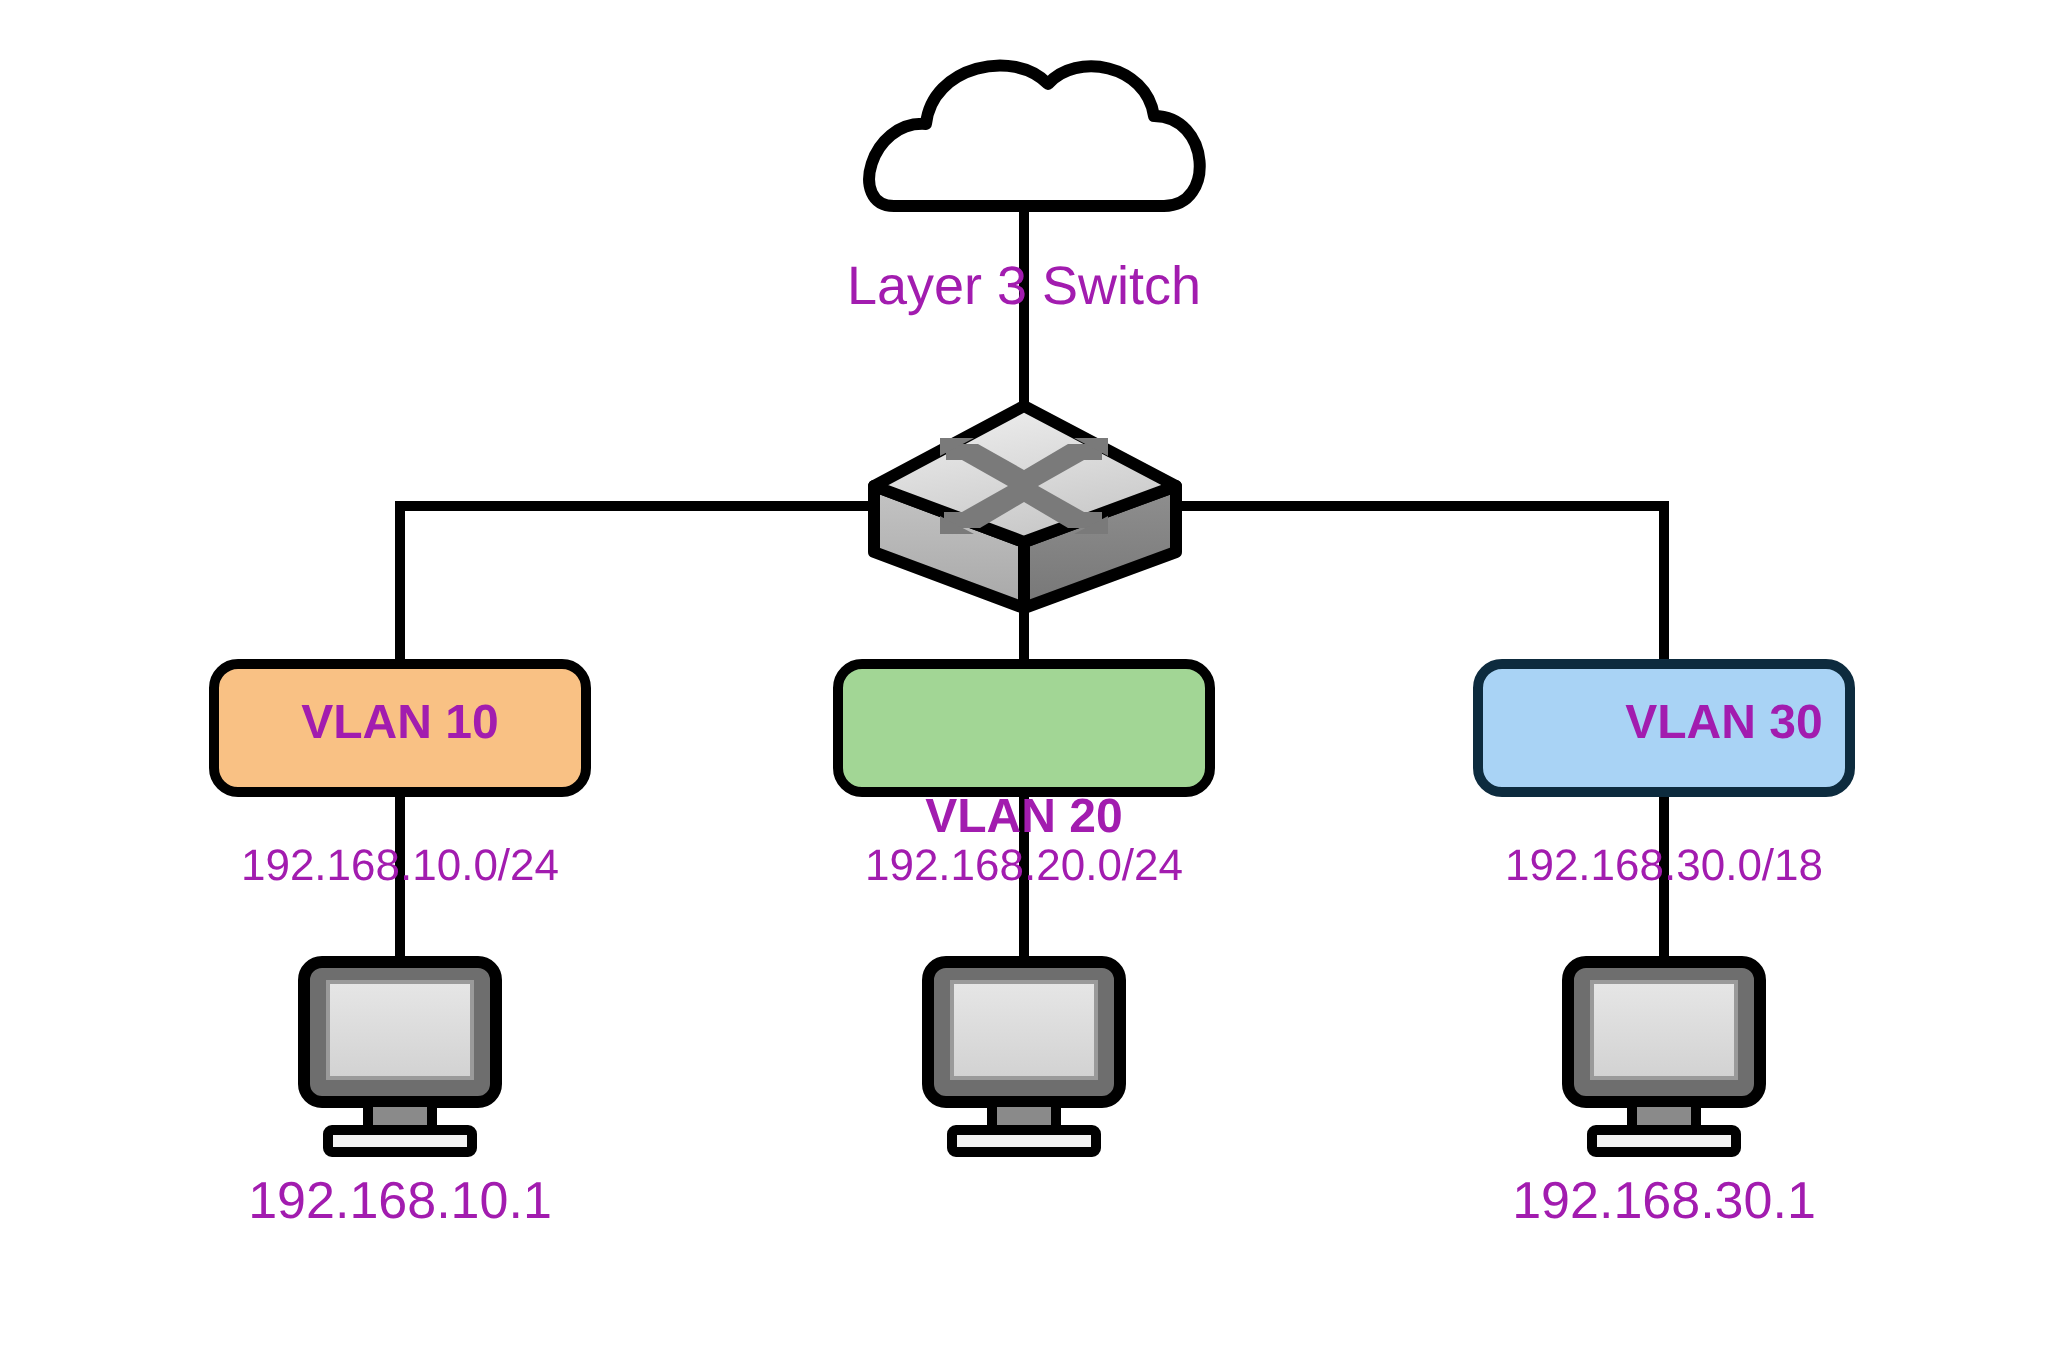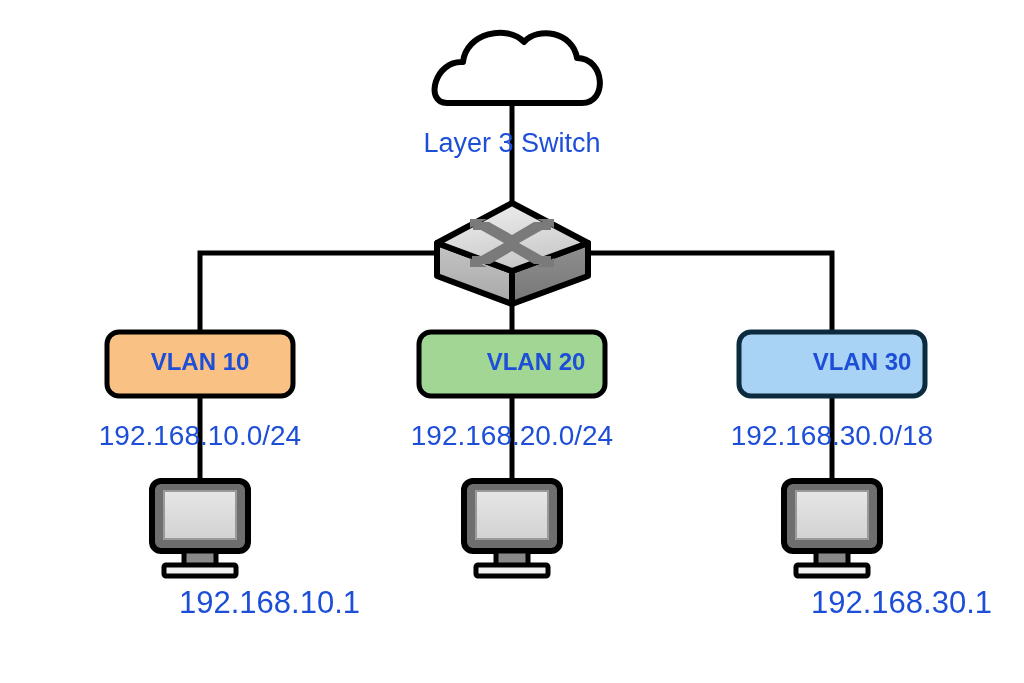--- a/index.html
+++ b/index.html
@@ -19,47 +19,47 @@
   }
   #diagram-svg {
     position: absolute;
     left: 0;
     top: 0;
     width: 1024px;
     height: 683px;
   }
   .txt {
     position: absolute;
-    color: #1d4ed8;
+    color: #a21caf;
     white-space: nowrap;
     font-family: "Liberation Sans", sans-serif;
   }
   .cloud-label {
     font-size: 27px;
     text-align: center;
     width: 400px;
     left: 312px;
     top: 128px;
   }
   .vlan-label {
     font-size: 24px;
     font-weight: bold;
     text-align: center;
     width: 200px;
     top: 348px;
   }
   .subnet-label {
-    font-size: 28px;
+    font-size: 22px;
     text-align: center;
     width: 360px;
     top: 420px;
   }
   .host-label {
-    font-size: 31px;
-    text-align: right;
+    font-size: 26px;
+    text-align: center;
     width: 320px;
     top: 585px;
   }
 </style>
 </head>
 <body>
 
 <div id="diagram-root">
 
   <svg id="diagram-svg" viewBox="0 0 1024 683" xmlns="http://www.w3.org/2000/svg">
@@ -155,21 +155,21 @@
       <rect x="784" y="481" width="96" height="70" rx="9" ry="9" fill="#6e6e6e" stroke="#000000" stroke-width="6"></rect>
       <rect x="796" y="491" width="72" height="48" fill="url(#screenGrad)" stroke="#9a9a9a" stroke-width="2"></rect>
       <rect x="816" y="551" width="32" height="17" fill="#8a8a8a" stroke="#000000" stroke-width="5"></rect>
       <rect x="796" y="565" width="72" height="11" rx="2" ry="2" fill="#f2f2f2" stroke="#000000" stroke-width="5"></rect>
     </g>
   </svg>
 
   <div class="txt cloud-label">Layer 3 Switch</div>
 
   <div class="txt vlan-label" style="left:100px;">VLAN 10</div>
-  <div class="txt vlan-label" style="left:436px;">VLAN 20</div>
+  <div class="txt vlan-label" style="left:412px;margin-top:47px;">VLAN 20</div>
   <div class="txt vlan-label" style="left:762px;">VLAN 30</div>
 
   <div class="txt subnet-label" style="left:20px;">192.168.10.0/24</div>
   <div class="txt subnet-label" style="left:332px;text-align:center;">192.168.20.0/24</div>
   <div class="txt subnet-label" style="left:652px;">192.168.30.0/18</div>
 
   <div class="txt host-label" style="left:40px;">192.168.10.1</div>
   <div class="txt host-label" style="left:672px;">192.168.30.1</div>
 
 </div>

